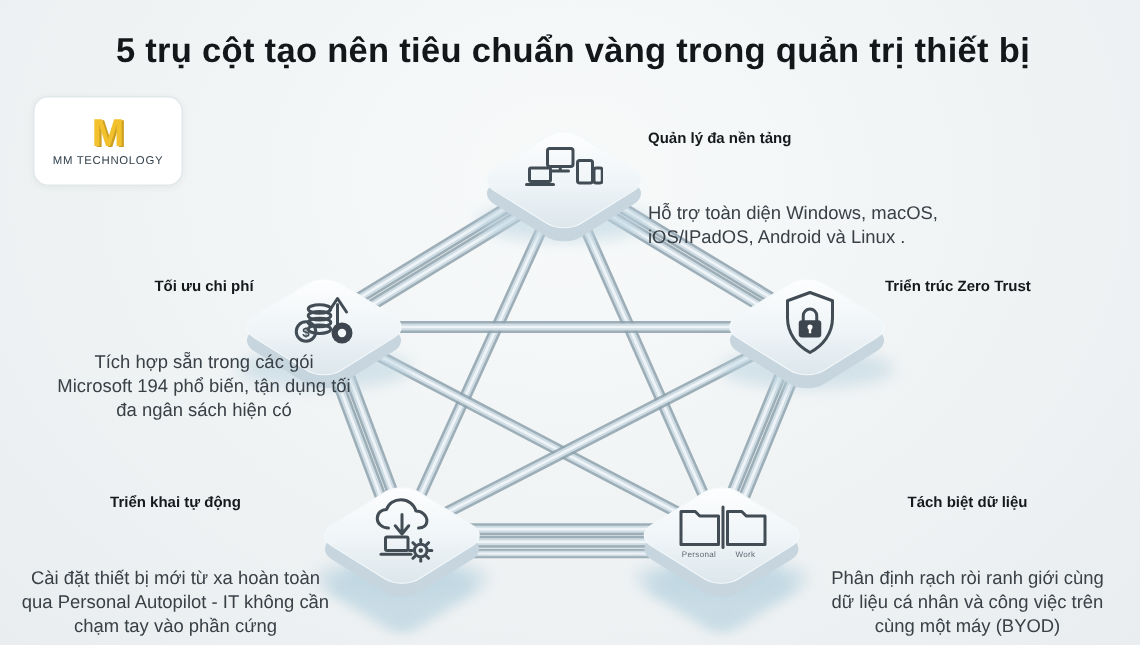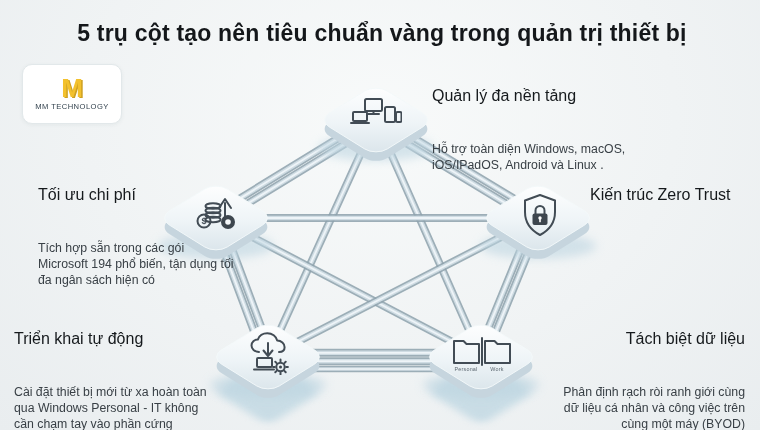--- a/index.html
+++ b/index.html
@@ -28,27 +28,27 @@
   .node-face{fill:url(#gFace);stroke:#f3f8fa;stroke-width:1;}
   .node-glow{fill:#bdd5e1;opacity:.6;filter:url(#soft);}
   .fade-diamond{fill:#abccdb;opacity:.55;filter:url(#soft);}
   .icon{position:absolute;}
   .icon svg{display:block;}
   .ic{stroke:#424c55;stroke-width:2;fill:none;stroke-linecap:round;stroke-linejoin:round;}
   .ic-fill{fill:#3d464e;stroke:none;}
   .ic-text{font-family:"Liberation Sans",sans-serif;fill:#424c55;font-weight:bold;}
   .folder-label{font-family:"Liberation Sans",sans-serif;font-size:5.4px;fill:#5d6871;letter-spacing:.2px;}
   .block{position:absolute;}
-  .block .h{font-size:16px;font-weight:normal;color:#15191c;margin-bottom:3px;}
+  .block .h{font-size:10px;font-weight:bold;color:#15191c;margin-bottom:3px;}
   .block .d{font-size:12.3px;color:#394046;line-height:1.32;margin-top:36px;}
   .block-top{left:432px;top:87px;width:206px;text-align:left;}
-  .block-left{left:38px;top:186px;width:196px;text-align:left;}
+  .block-left{left:38px;top:186px;width:196px;text-align:center;}
   .block-right{left:590px;top:186px;width:166px;text-align:left;}
-  .block-bl{left:14px;top:330px;width:206px;}
-  .block-br{left:545px;top:330px;width:200px;text-align:right;}
+  .block-bl{left:14px;top:330px;width:206px;text-align:center;}
+  .block-br{left:545px;top:330px;width:200px;text-align:center;}
 </style>
 </head>
 <body>
 
 <div class="stage">
 
   <h1 class="title">5 trụ cột tạo nên tiêu chuẩn vàng trong quản trị thiết bị</h1>
 
   <div class="logo">
     <div class="logo-m">M</div>
@@ -211,26 +211,26 @@
     <div class="h">Quản lý đa nền tảng</div>
     <div class="d">Hỗ trợ toàn diện Windows, macOS, iOS/IPadOS, Android và Linux .</div>
   </div>
 
   <div class="block block-left">
     <div class="h">Tối ưu chi phí</div>
     <div class="d">Tích hợp sẵn trong các gói Microsoft 194 phổ biến, tận dụng tối đa ngân sách hiện có</div>
   </div>
 
   <div class="block block-right">
-    <div class="h">Kiến trúc Zero Trust</div>
+    <div class="h">Triển trúc Zero Trust</div>
   </div>
 
   <div class="block block-bl">
     <div class="h">Triển khai tự động</div>
-    <div class="d">Cài đặt thiết bị mới từ xa hoàn toàn qua Windows Personal - IT không cần chạm tay vào phần cứng</div>
+    <div class="d">Cài đặt thiết bị mới từ xa hoàn toàn qua Personal Autopilot - IT không cần chạm tay vào phần cứng</div>
   </div>
 
   <div class="block block-br">
     <div class="h">Tách biệt dữ liệu</div>
     <div class="d">Phân định rạch ròi ranh giới cùng dữ liệu cá nhân và công việc trên cùng một máy (BYOD)</div>
   </div>
 
 </div>
 
 </body></html>

